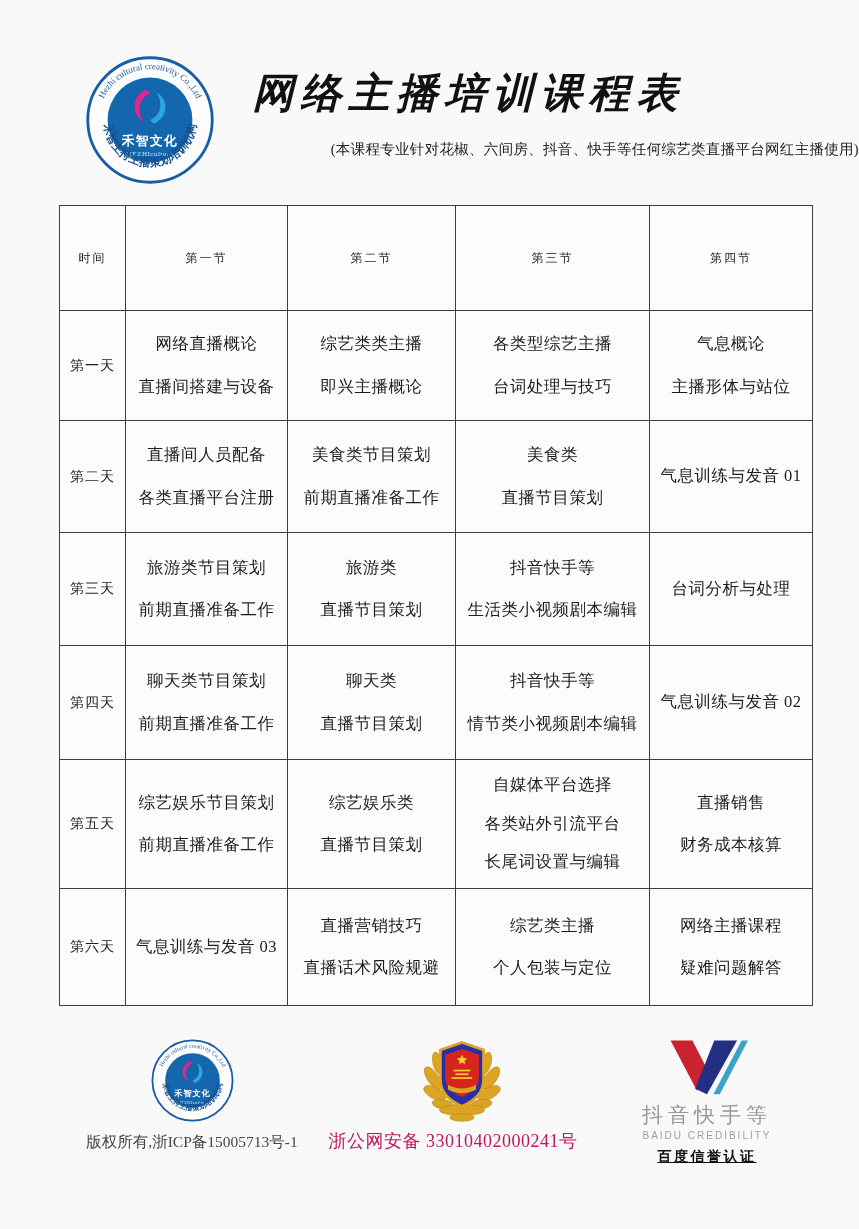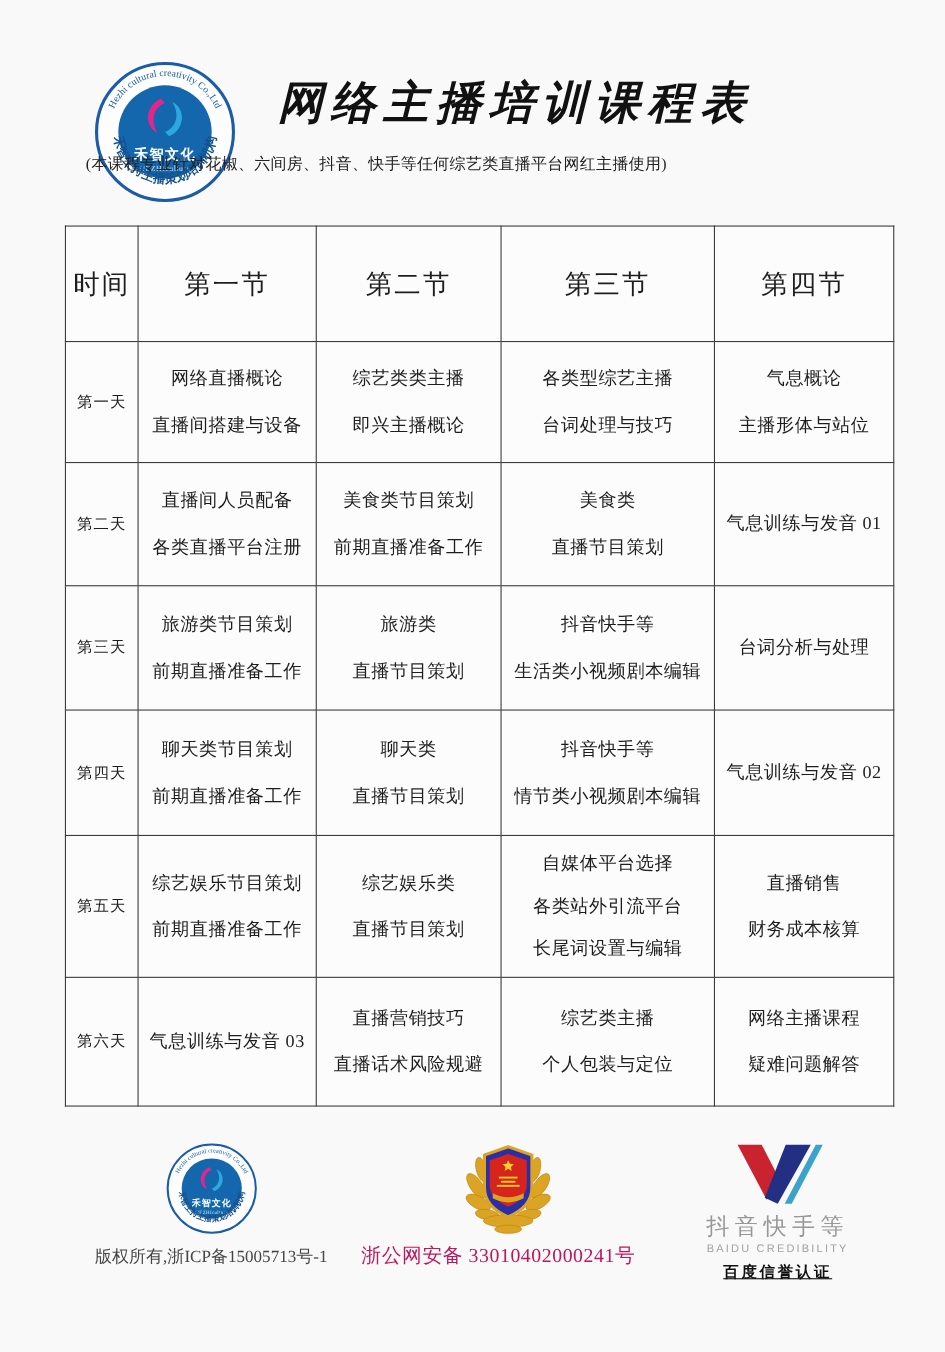--- a/index.html
+++ b/index.html
@@ -27,42 +27,42 @@
     text-align:center;
     font-size:41px; font-weight:bold;
     letter-spacing:7px;
     color:#111;
     white-space:nowrap;
     font-style:italic;
   }
   .page-subtitle {
     position:absolute; top:140px; left:0; width:100%;
     padding-left:78px;
-    text-align:left;
+    text-align:right;
     font-size:14.5px;
     letter-spacing:0.3px;
     color:#222;
     white-space:nowrap;
   }
 
   
   table.schedule {
     position:absolute; left:59px; top:205px;
     width:753px;
     border-collapse:collapse;
     table-layout:fixed;
     background:#fcfcfc;
   }
   table.schedule td, table.schedule th {
     border:1px solid #3c3c3c;
     text-align:center;
     vertical-align:middle;
     font-weight:normal;
   }
-  th.col-head { font-size:24px; letter-spacing:2px; }
+  th.col-head { font-size:12px; letter-spacing:2px; }
   td.day { font-size:14px; letter-spacing:1px;margin-top:18px; }
   td.course {
     font-size:16.5px;
     line-height:2.55;
     white-space:pre-line;
     letter-spacing:0.5px;
   }
 
   
   .logo-bottom {

